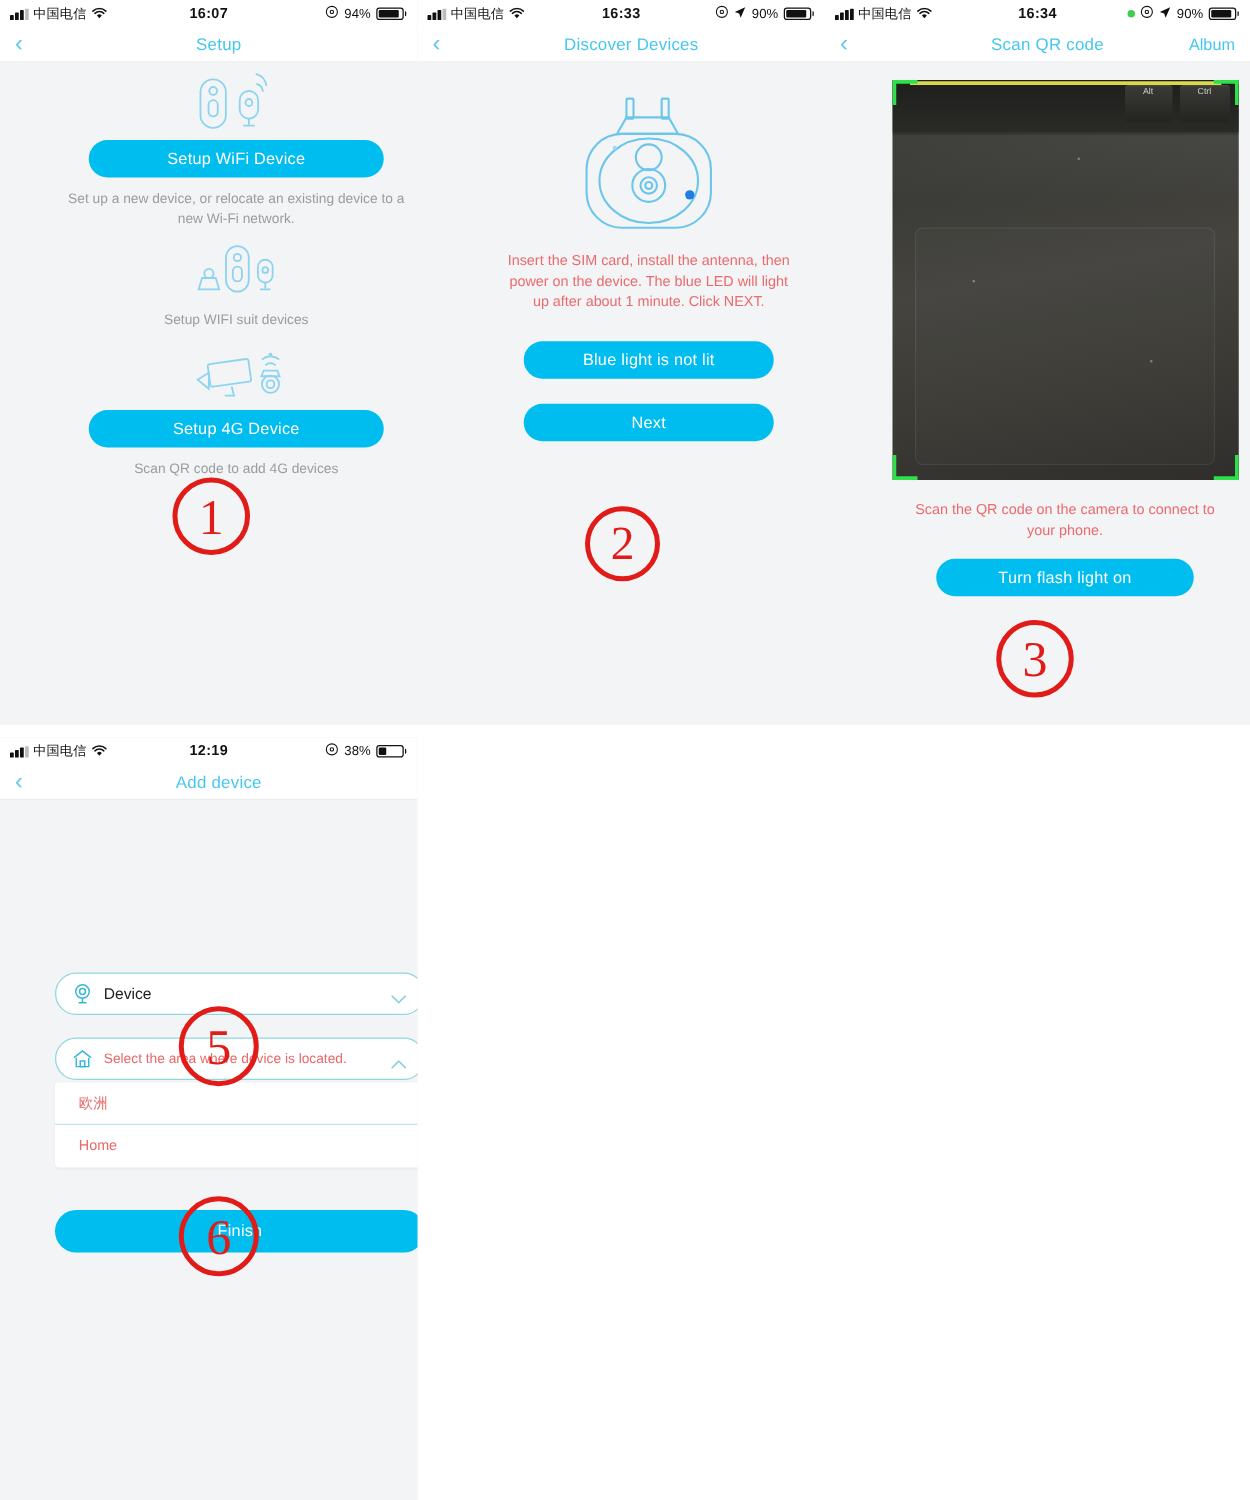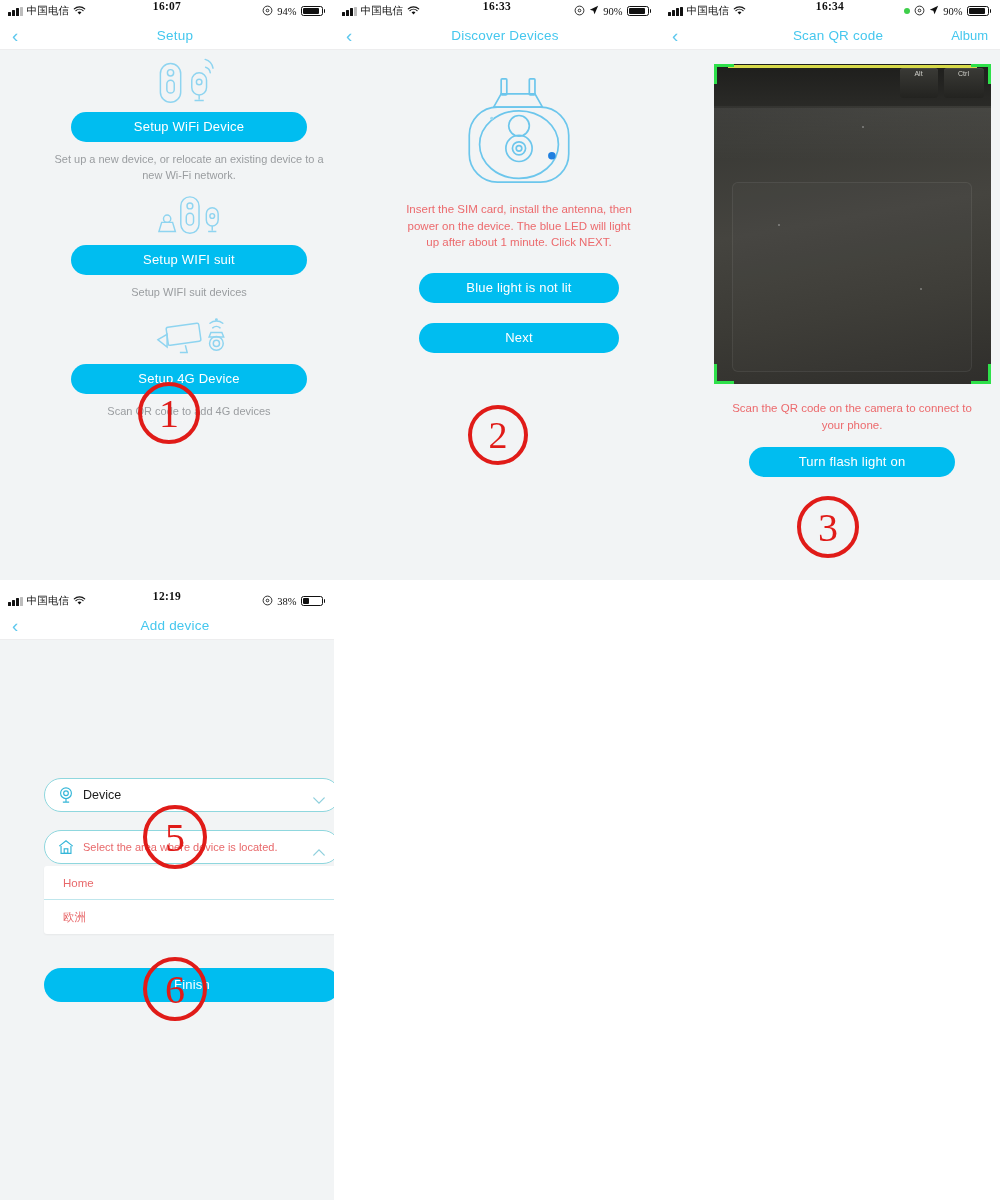--- a/index.html
+++ b/index.html
@@ -20,23 +20,23 @@
   .p1 { left: 0px;   top: 0px;   width: 334px; height: 580px; }
   .p2 { left: 334px; top: 0px;   width: 326px; height: 580px; }
   .p3 { left: 660px; top: 0px;   width: 340px; height: 580px; }
   .p4 { left: 0px;   top: 590px; width: 334px; height: 610px; }
 
   
   .statusbar {
     height: 22px;
     background: #ffffff;
     display: flex;
+    align-items: center;
     padding: 0 9px 0 8px;
     position: relative;
-    font-family: Liberation Serif, serif;
   }
   .sb-left { display: flex; align-items: center; gap: 4px; }
   .sb-bars { display: flex; align-items: flex-end; gap: 1.5px; height: 9px; }
   .sb-bars i { display:block; width: 2.5px; background: #111; border-radius: .5px; }
   .sb-bars i:nth-child(1){ height: 3.5px; }
   .sb-bars i:nth-child(2){ height: 5.5px; }
   .sb-bars i:nth-child(3){ height: 7.5px; }
   .sb-bars i:nth-child(4){ height: 9px; background:#111; }
   .sb-bars.dim i:nth-child(4){ background:#bdbdbd; }
   .sb-carrier { font-size: 10.5px; color: #111; letter-spacing: .2px; }
@@ -265,21 +265,20 @@
             <circle cx="21" cy="28" r="4"></circle>
             <rect x="36" y="4" width="20" height="40" rx="10"></rect>
             <circle cx="46" cy="14" r="3.2"></circle>
             <rect x="42" y="22" width="8" height="13" rx="4"></rect>
             <rect x="64" y="16" width="13" height="20" rx="6.5"></rect>
             <circle cx="70.5" cy="25" r="2.6"></circle>
             <path d="M70.5 36 v5 M66 42 h9"></path>
           </g>
         </svg>
       </div>
-      <button class="btn btn-wide" style="margin-top:6px;">Setup WIFI suit</button>
       <div class="caption">Setup WIFI suit devices</div>
 
       <div class="illus" style="height:44px; margin-top:14px;">
         <svg viewBox="0 0 96 46" width="88" height="42">
           <g fill="none" stroke="#8ed4f0" stroke-width="1.6">
             <path d="M14 26 l10-6 v14 z"></path>
             <rect x="24" y="10" width="36" height="20" rx="2" transform="rotate(-8 42 20)"></rect>
             <path d="M44 32 l2 8 h-8"></path>
             <circle cx="78" cy="30" r="7.5"></circle>
             <circle cx="78" cy="30" r="3.4"></circle>
@@ -510,22 +509,22 @@
         </span>
         <span class="field-text placeholder">Select the area where device is located.</span>
         <span class="chev">
           <svg viewBox="0 0 16 10" width="14" height="9">
               <path d="M2 8 L8 2 L14 8" fill="none" stroke="#8fd0dd" stroke-width="1.5" stroke-linecap="round"></path>
             </svg>
         </span>
       </div>
 
       <div class="optlist">
+        <div class="opt">欧洲</div>
         <div class="opt">Home</div>
-        <div class="opt">欧洲</div>
       </div>
 
       <button class="btn" style="width:296px; height:34px; line-height:34px; border-radius:17px; margin:34px auto 0;">Finish</button>
 
     </div>
   </div>
 
   <div class="anno a1">1</div>
   <div class="anno a2">2</div>
   <div class="anno a3">3</div>

